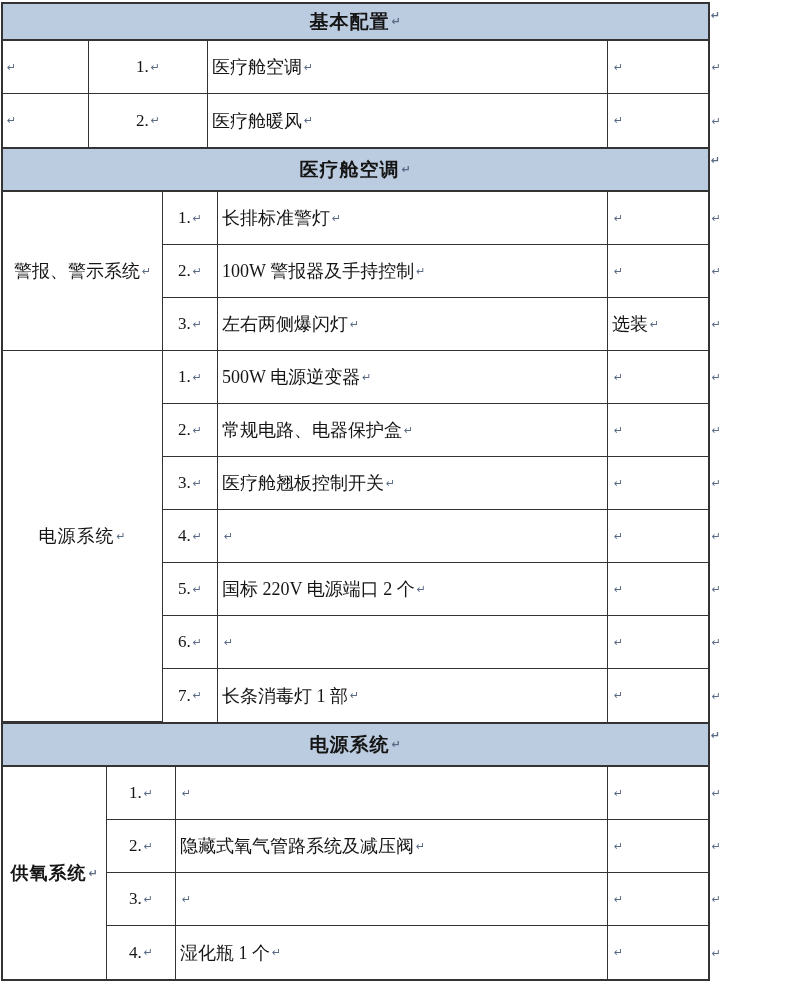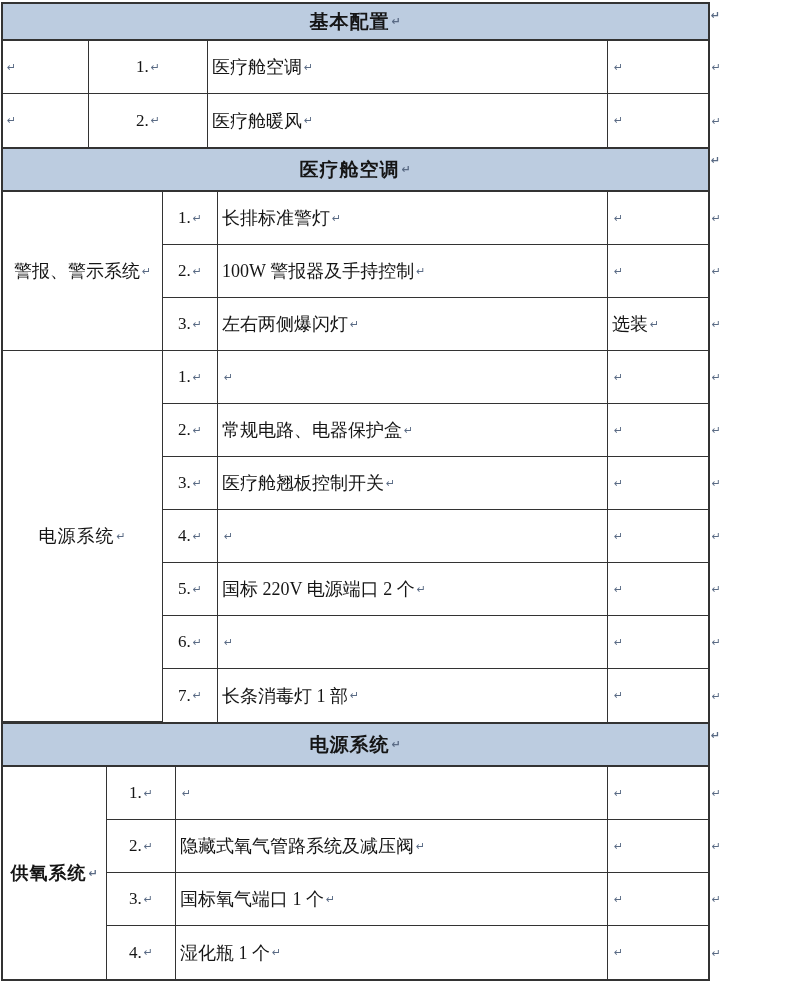--- a/index.html
+++ b/index.html
@@ -177,20 +177,21 @@
     <div class="c lab" id="lab-power">
         <span class="t">电源系统</span>
         <span class="pm">↵</span>
       </div>
 
     <div class="c num">
         <span class="t">1.</span>
         <span class="pm">↵</span>
       </div>
     <div class="c item">
+        <span class="t">500W 电源逆变器</span>
         <span class="pm">↵</span>
       </div>
     <div class="c remark lastcol">
         <span class="t"></span>
         <span class="pm">↵</span>
         <span class="pm rowend">↵</span>
       </div>
 
     <div class="c num">
         <span class="t">2.</span>
@@ -313,21 +314,20 @@
         <span class="t"></span>
         <span class="pm">↵</span>
         <span class="pm rowend">↵</span>
       </div>
 
     <div class="c num">
         <span class="t">3.</span>
         <span class="pm">↵</span>
       </div>
     <div class="c item">
-        <span class="t">国标氧气端口 1 个</span>
         <span class="pm">↵</span>
       </div>
     <div class="c remark lastcol">
         <span class="t"></span>
         <span class="pm">↵</span>
         <span class="pm rowend">↵</span>
       </div>
 
     <div class="c num nb">
         <span class="t">4.</span>

